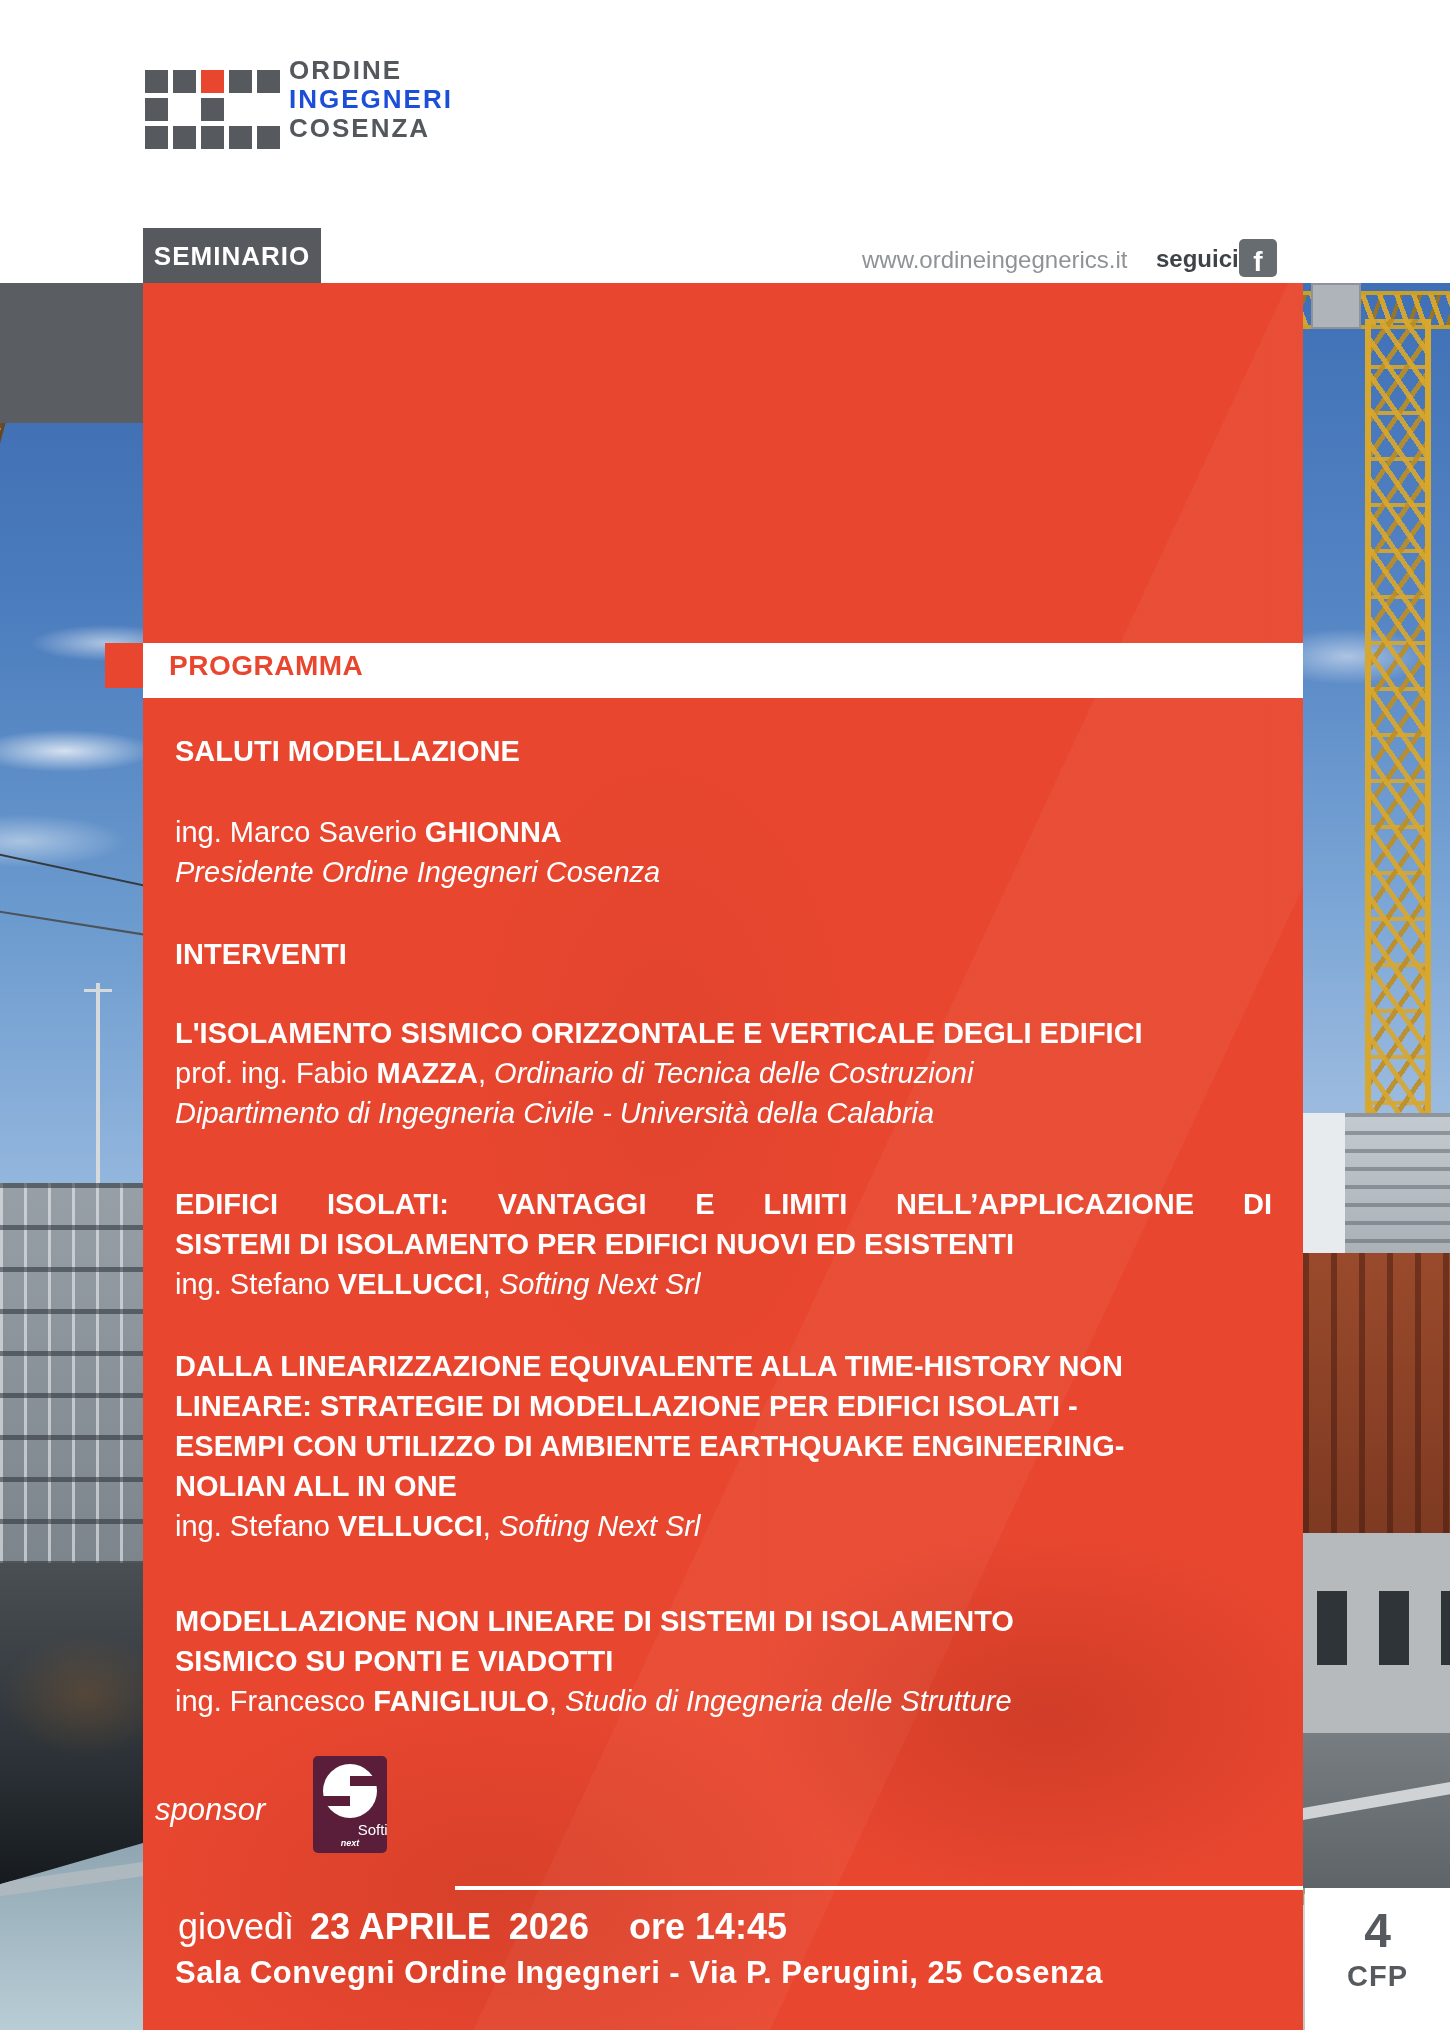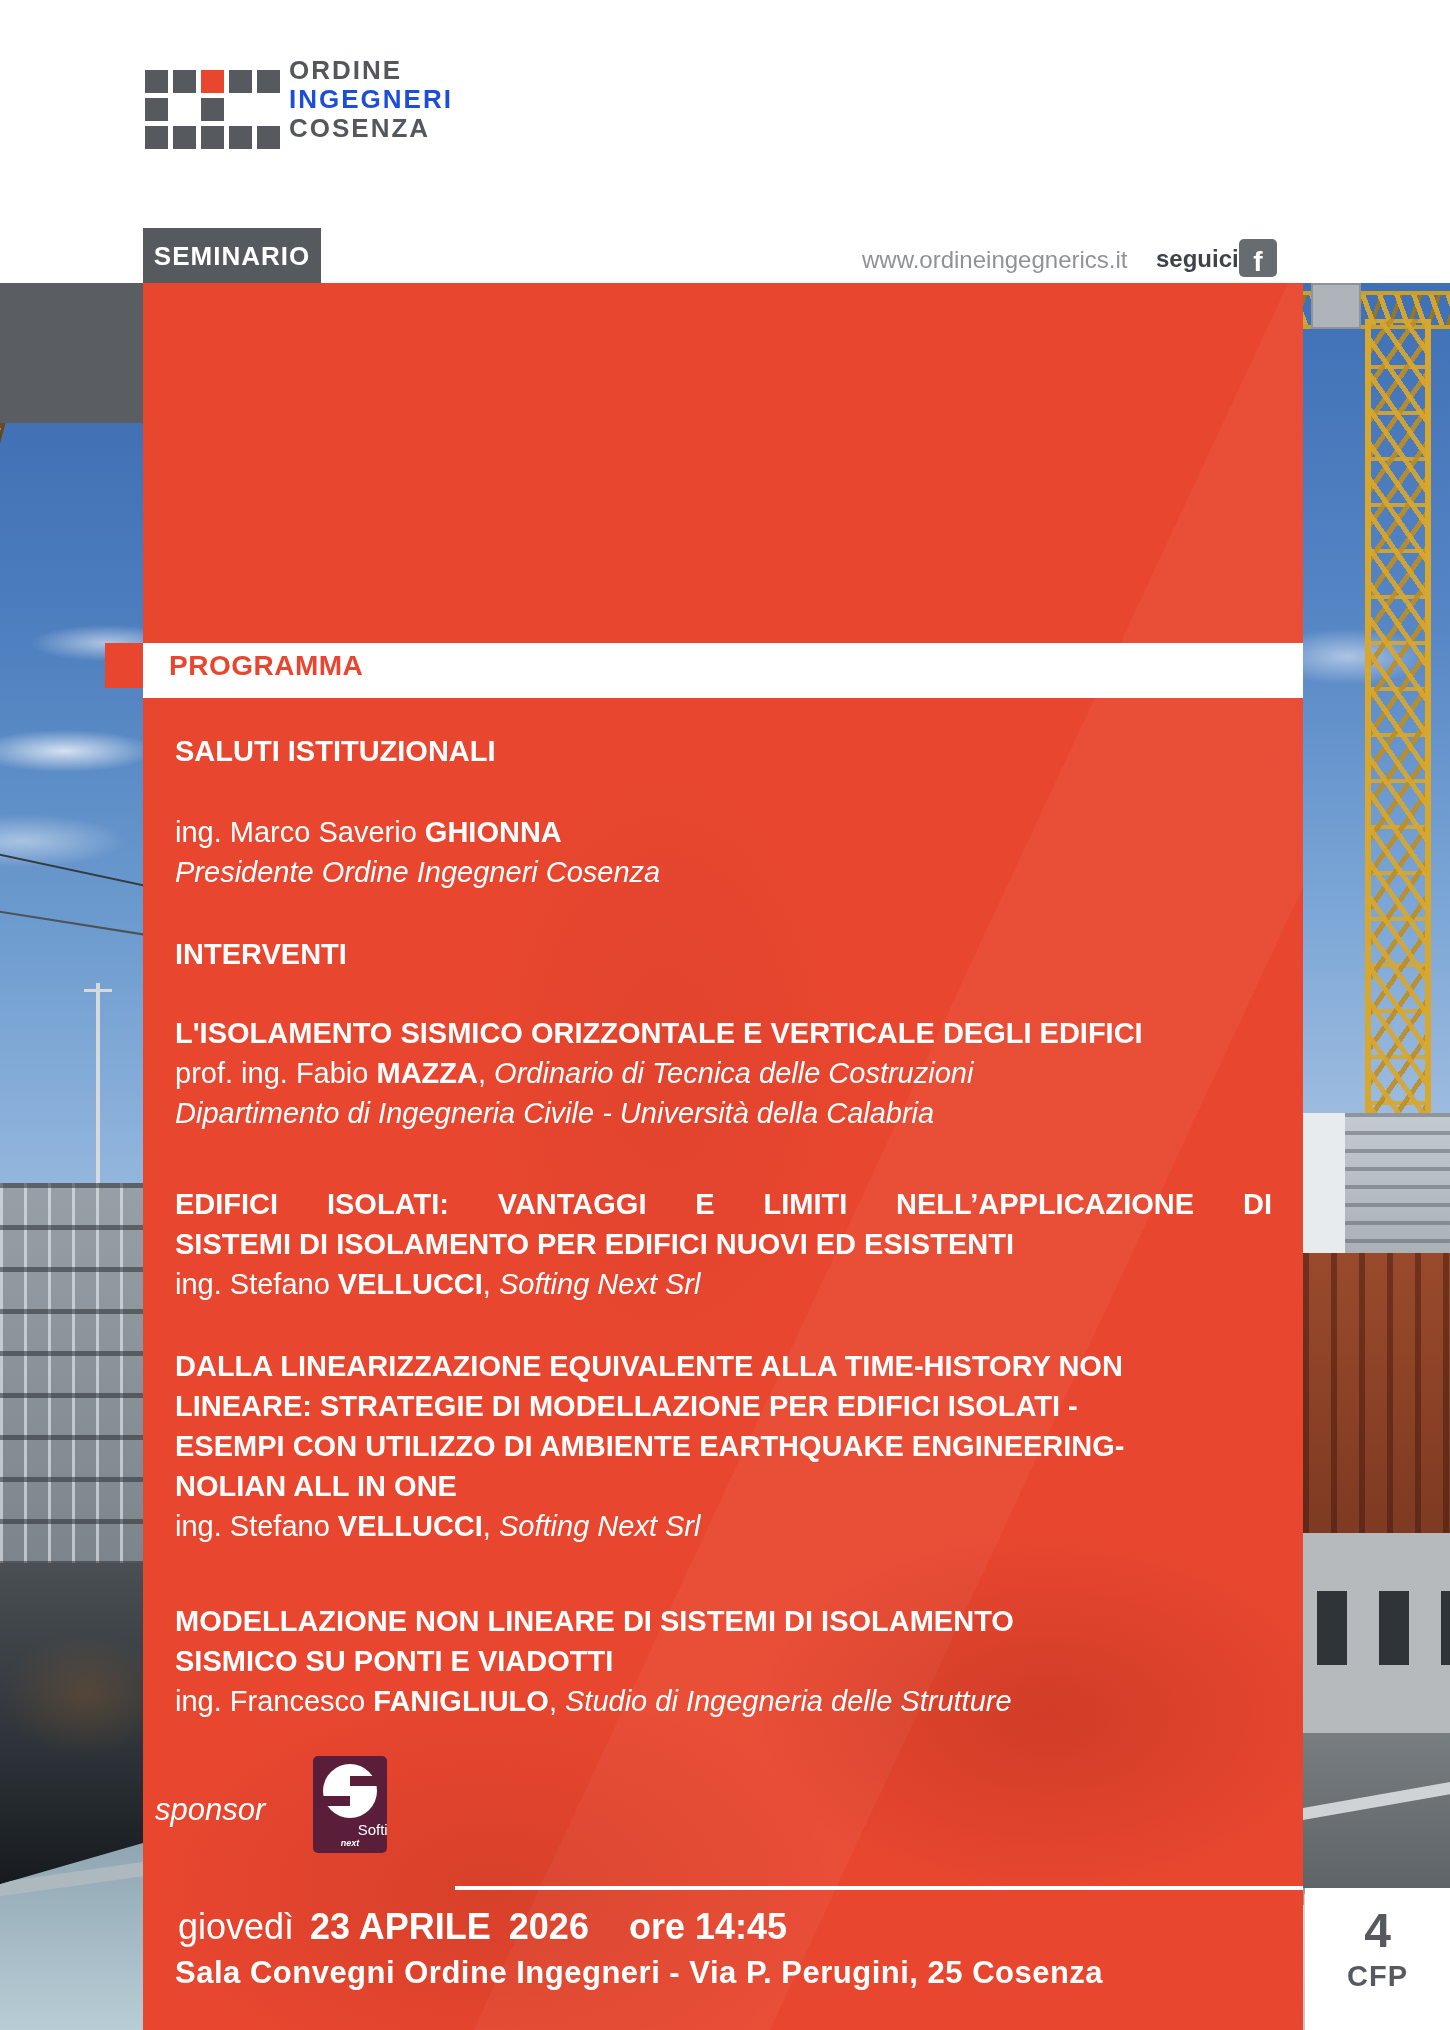--- a/index.html
+++ b/index.html
@@ -208,21 +208,21 @@
 
   <div class="red-panel">
 
 
     <div class="prog-bar">
       <span class="prog-label">PROGRAMMA</span>
     </div>
 
     <div id="program-blocks">
         <div class="p-block pb-0">
-          <div class="p-line"><span class="seg-b">SALUTI ISTITUZIONALI</span></div>
+          <div class="p-line"><span class="seg-b">SALUTI MODELLAZIONE</span></div>
         </div>
         <div class="p-block pb-1">
           <div class="p-line"><span class="seg-r">ing. Marco Saverio </span><span class="seg-b">GHIONNA</span></div>
           <div class="p-line"><span class="seg-i">Presidente Ordine Ingegneri Cosenza</span></div>
         </div>
         <div class="p-block pb-2">
           <div class="p-line"><span class="seg-b">INTERVENTI</span></div>
         </div>
         <div class="p-block pb-3">
           <div class="p-line"><span class="seg-b">L'ISOLAMENTO SISMICO ORIZZONTALE E VERTICALE DEGLI EDIFICI</span></div>

